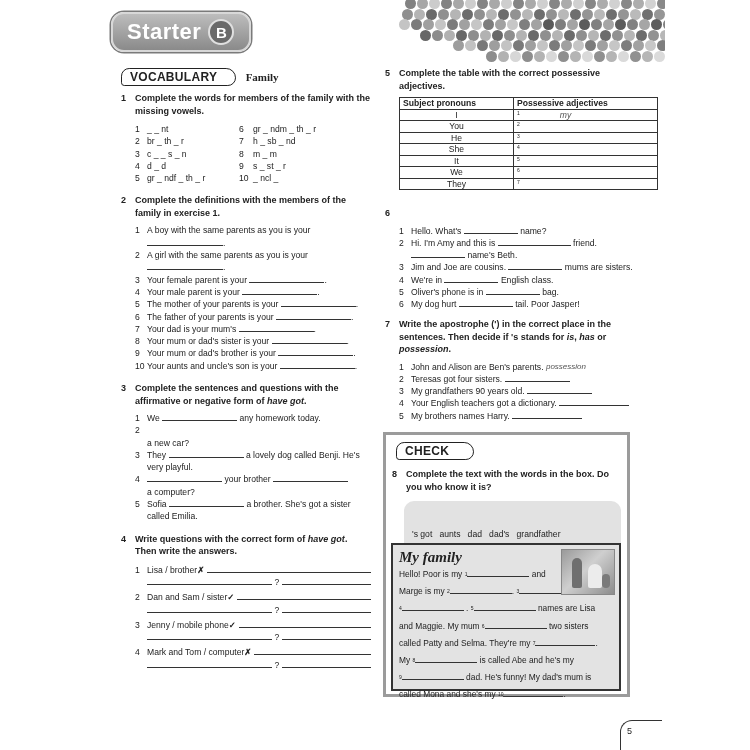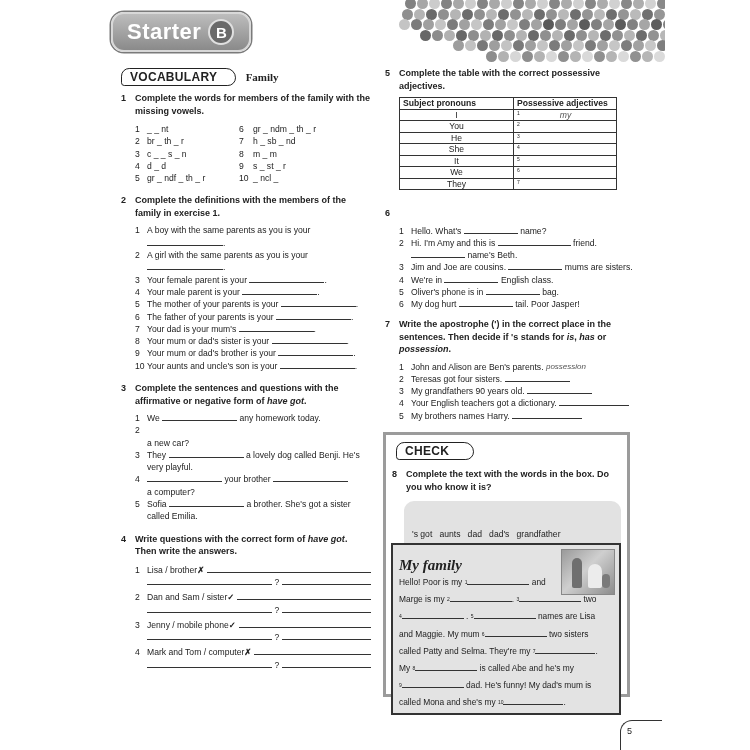--- a/index.html
+++ b/index.html
@@ -327,21 +327,21 @@
       </div>
     <div class="item" style="padding-left:12px;"><span class="blank" style="width:125px"></span>&nbsp;?&nbsp;<span class="blank" style="flex:1"></span></div>
   </div>
 </div>
 
 <div class="abs" style="left:385px; top:67px; width:245px;">
   <div class="ex-head">
     <span class="ex-num">5</span>
     <span>Complete the table with the correct possessive adjectives.</span>
   </div>
-  <table class="poss" style="margin:5px 0 0 14px; width:218px;">
+  <table class="poss" style="margin:5px 0 0 14px; width:259px;">
     <tbody>
         <tr>
           <th style="width:114px">Subject pronouns</th>
           <th>Possessive adjectives</th>
         </tr>
     <tr>
           <td class="subj">I</td>
           <td><span class="sup">1</span><span class="ital" style="margin-left:40px; color:#555;">my</span></td>
         </tr>
     <tr>
@@ -407,21 +407,21 @@
   </div>
   <div class="ex-head" style="margin:8px 6px 0 6px;">
     <span class="ex-num">8</span>
     <span>Complete the text with the words in the box. Do you who know it is?</span>
   </div>
   <div class="word-box" style="margin:8px 6px 0 18px; white-space:pre;">
     <div>'s got   aunts   dad   dad's   grandfather</div>
     <div>grandmother   I've got   mum   sisters   their</div>
   </div>
 
-  <div class="family-card" style="position:absolute; left:5px; top:108px; width:230px; height:172px; padding:12px 6px;">
+  <div class="family-card" style="position:absolute; left:5px; top:108px; width:230px; height:148px; padding:4px 6px;">
     <div style="position:absolute; right:4px; top:4px; width:54px; height:46px; background:linear-gradient(135deg,#9a9a9a,#cfcfcf 45%,#8c8c8c); border:1px solid #888;">
       <div style="position:absolute; left:10px; top:8px; width:10px; height:30px; background:#6f6f6f; border-radius:5px 5px 2px 2px;"></div>
       <div style="position:absolute; left:26px; top:14px; width:14px; height:24px; background:#ececec; border-radius:7px 7px 2px 2px;"></div>
       <div style="position:absolute; left:40px; top:24px; width:8px; height:14px; background:#7a7a7a; border-radius:4px;"></div>
     </div>
     <div class="family-title">My family</div>
     <div class="family-text">
       <div><span>Hello! Poor is my</span>&nbsp;<sup class="sup">1</sup><span class="blank" style="width:62px"></span>&nbsp;<span>and</span></div>
       <div><span>Marge is my</span>&nbsp;<sup class="sup">2</sup><span class="blank" style="width:62px"></span><span>.</span>&nbsp;<sup class="sup">3</sup><span class="blank" style="width:62px"></span>&nbsp;<span>two</span></div>
       <div><sup class="sup">4</sup><span class="blank" style="width:62px"></span>&nbsp;<span>.</span>&nbsp;<sup class="sup">5</sup><span class="blank" style="width:62px"></span>&nbsp;<span>names are Lisa</span></div>

